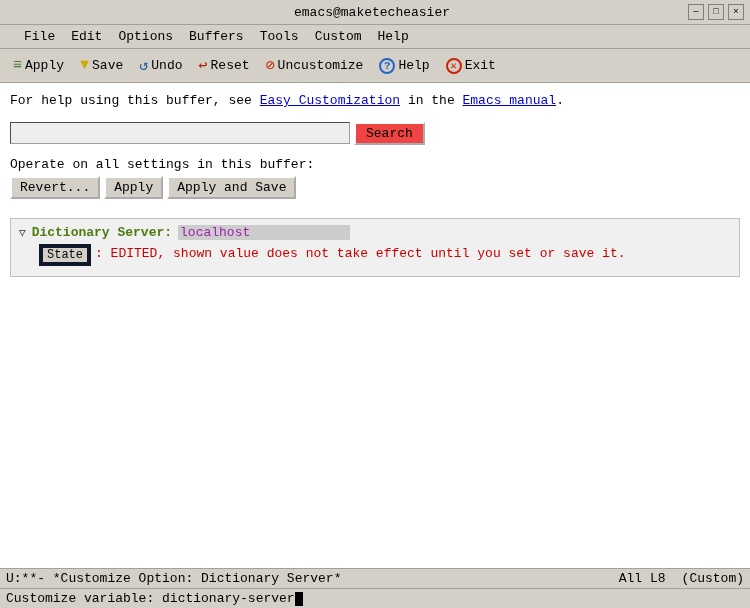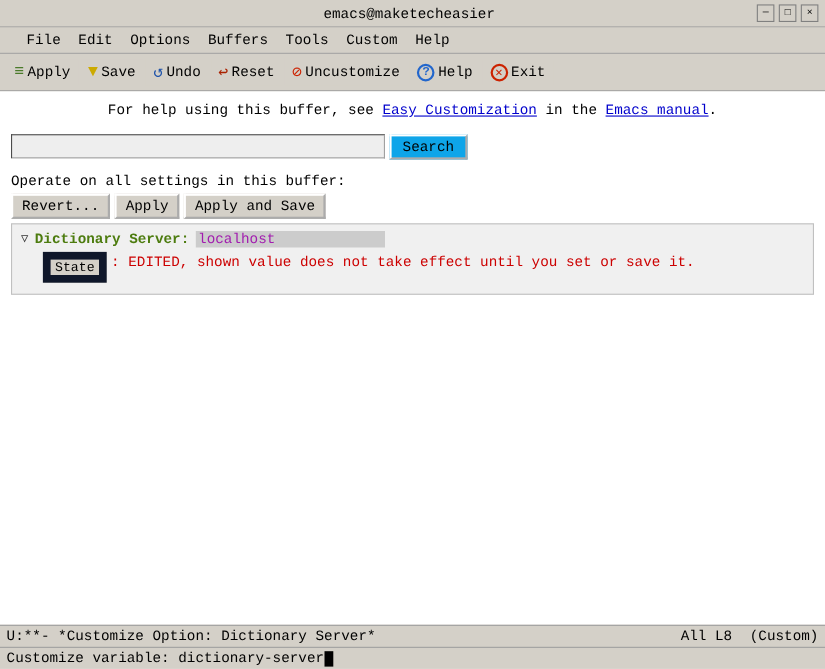--- a/index.html
+++ b/index.html
@@ -78,21 +78,20 @@
     .main-content {
       flex: 1;
       background: #ffffff;
       padding: 8px 10px;
       overflow: auto;
     }
     .help-line {
       font-size: 13px;
       margin-bottom: 10px;
       line-height: 1.6;
-      text-align: center;
     }
     .link {
       color: #0000cc;
       text-decoration: underline;
       cursor: pointer;
     }
     .search-area {
       display: flex;
       align-items: center;
       gap: 4px;
@@ -102,28 +101,28 @@
       width: 340px;
       height: 22px;
       background: #eeeeee;
       border: 1px inset #a0a0a0;
       font-family: 'Courier New', Courier, monospace;
       font-size: 13px;
       padding: 1px 3px;
     }
     .search-btn {
       padding: 2px 10px;
-      background: #0ea5e9;
+      background: #ef4444;
       border: 2px outset #ffffff;
       font-family: 'Courier New', Courier, monospace;
       font-size: 13px;
       cursor: pointer;
     }
     .operate-section {
-      margin-bottom: 4px;
+      margin-bottom: 19px;
     }
     .operate-label {
       font-size: 13px;
       margin-bottom: 4px;
     }
     .operate-buttons {
       display: flex;
       gap: 4px;
     }
     .op-btn {
@@ -167,21 +166,21 @@
     .state-line {
       font-size: 13px;
       margin-bottom: 4px;
       display: flex;
       align-items: flex-start;
       gap: 4px;
       padding-left: 20px;
     }
     .state-badge {
       background: #d4d0c8;
-      border: 7px solid #0f172a;
+      border: 4px solid #0f172a;
       padding: 0 4px;
       font-size: 12px;
       font-weight: normal;
       cursor: pointer;
       white-space: nowrap;
       text-align: center;
     }
     .state-text {
       font-size: 13px;
       color: #cc0000;

